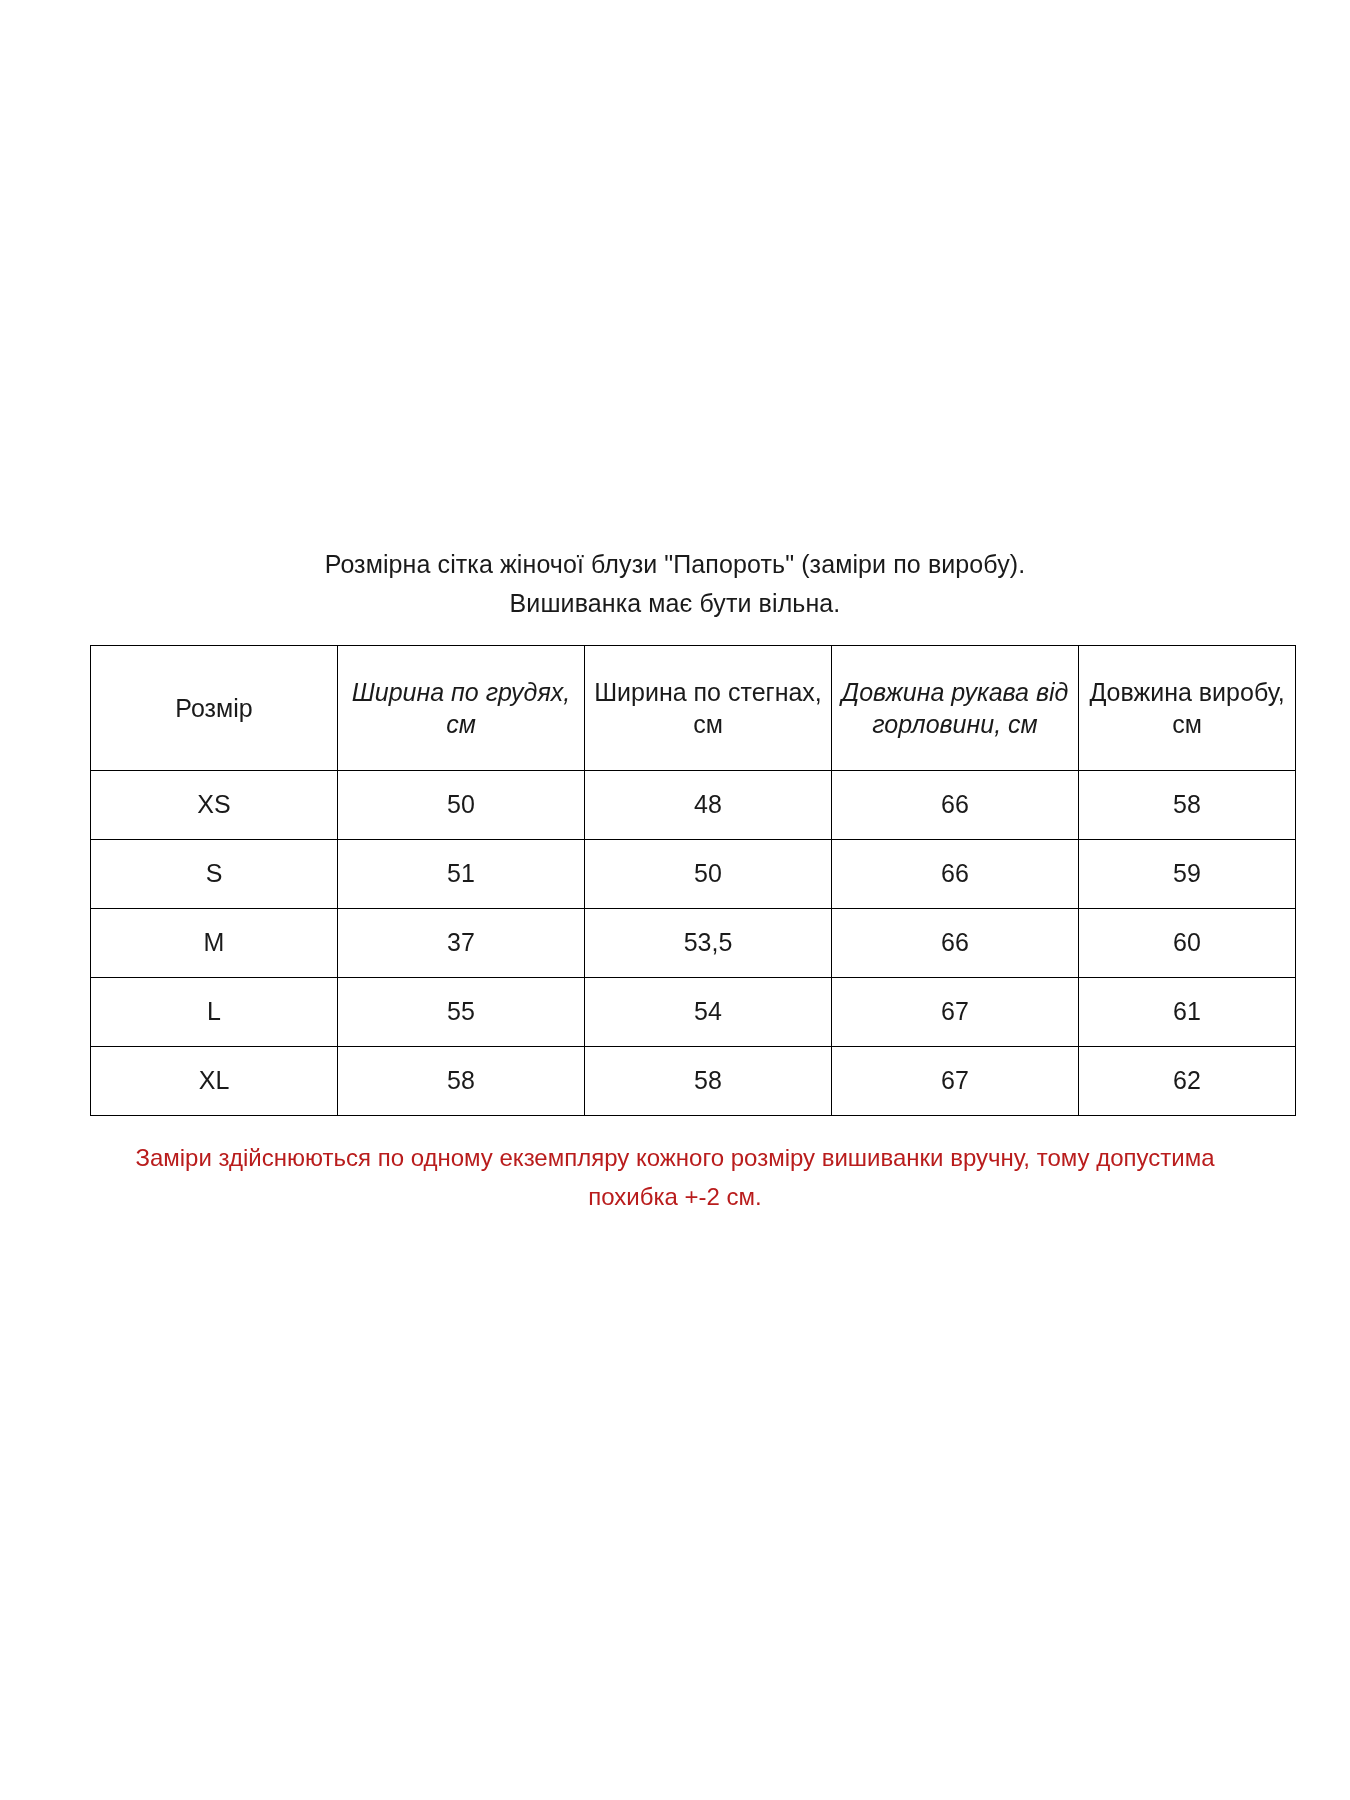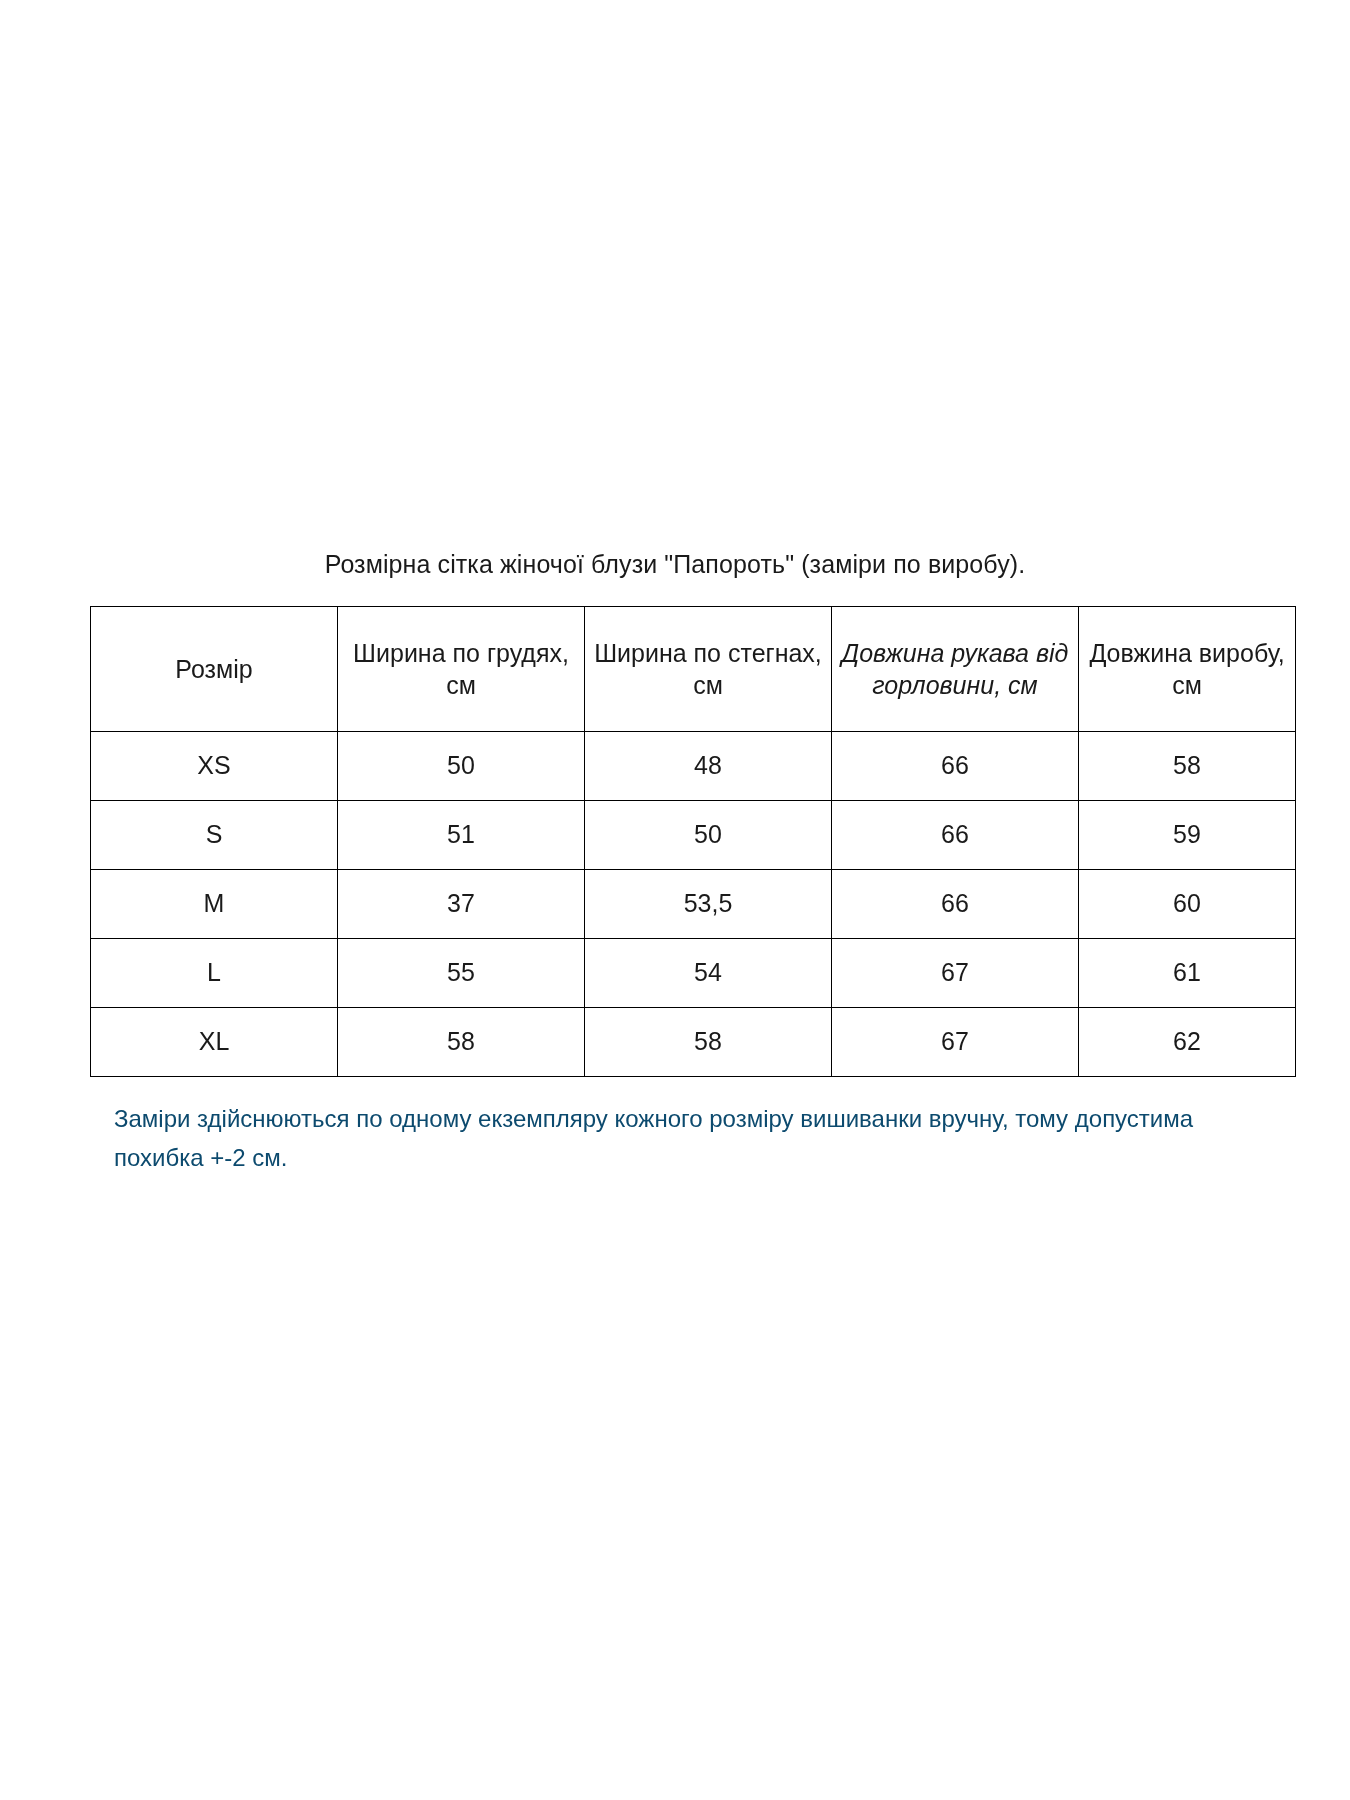--- a/index.html
+++ b/index.html
@@ -66,42 +66,43 @@
     line-height: 1.28;
     vertical-align: middle;
   }
 
   table.size-table tbody td {
     height: 56px;
     vertical-align: middle;
   }
 
   .col-size   { width: 238px; }
-  .col-chest  { width: 238px; }
+  .col-chest  { width: 238px; font-style: italic; }
   .col-hips   { width: 238px; }
   .col-sleeve { width: 238px; font-style: italic; }
   .col-length { width: 208px; }
 
   .footnote {
     margin-top: 22px;
-    text-align: left;
+    text-align: center;
     font-size: 24px;
     line-height: 1.65;
-    color: #0c4a6e;
+    color: #b91c1c;
     padding: 0 24px;
   }
 </style>
 </head>
 <body>
 
 <div class="page">
   <div class="content">
 
     <div class="title-block">
       <div class="title-line">Розмірна сітка жіночої блузи "Папороть" (заміри по виробу).</div>
+      <div class="title-line">Вишиванка має бути вільна.</div>
     </div>
 
     <table class="size-table">
       <thead>
         <tr>
           <th class="col-size">Розмір</th>
           <th class="col-chest">Ширина по грудях, см</th>
           <th class="col-hips">Ширина по стегнах, см</th>
           <th class="col-sleeve">Довжина рукава від горловини, см</th>
           <th class="col-length">Довжина виробу, см</th>

